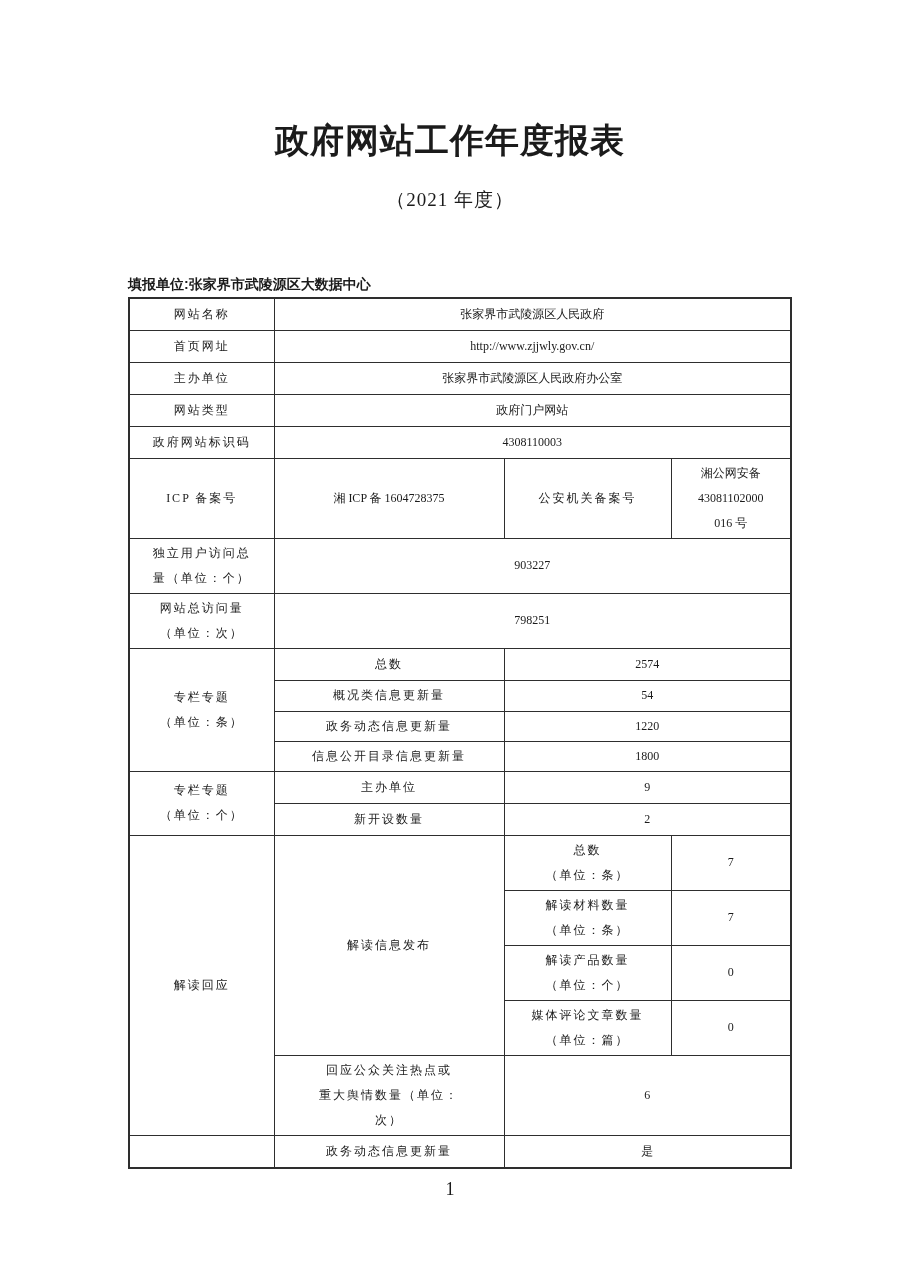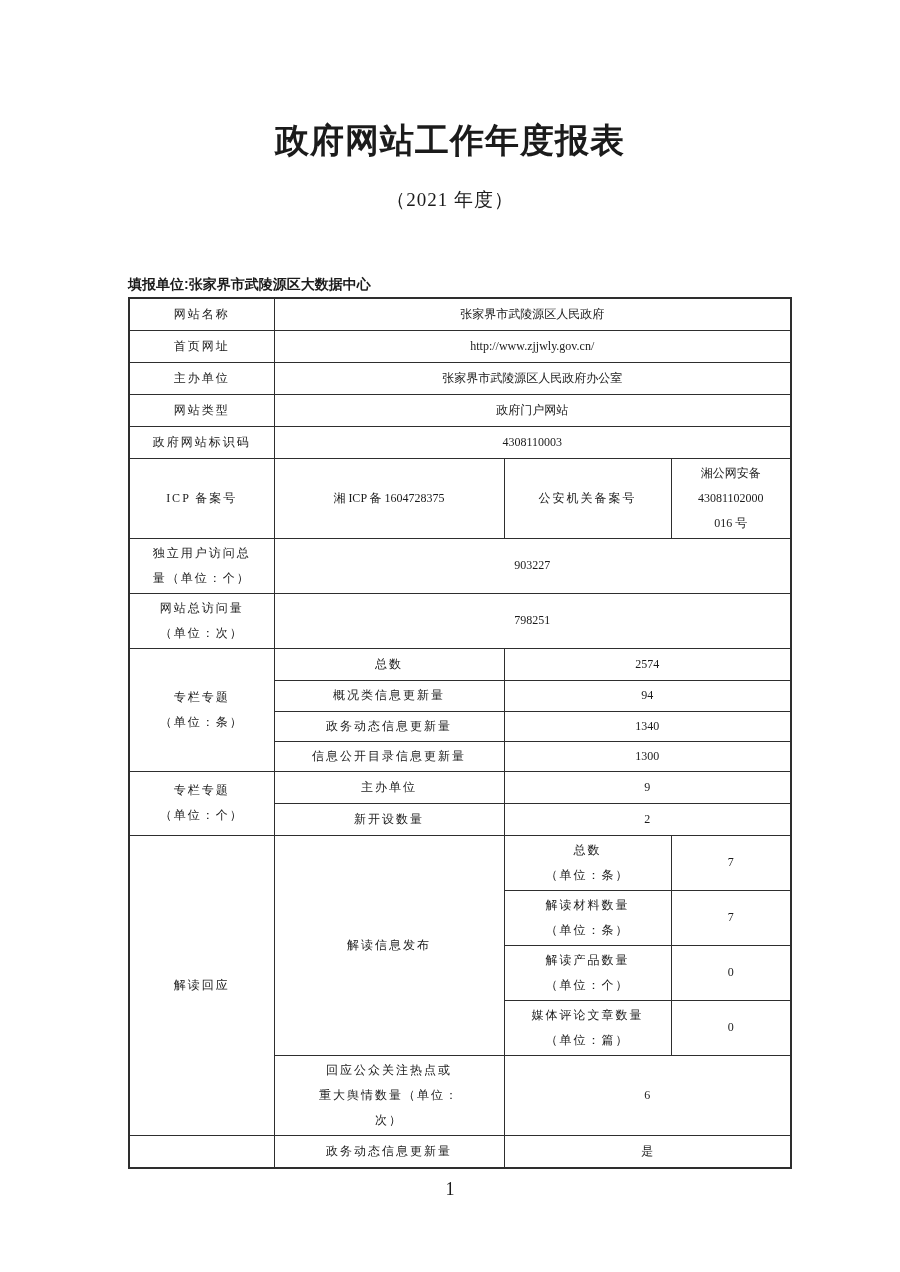--- a/index.html
+++ b/index.html
@@ -105,29 +105,29 @@
     </tr>
 
     <tr style="height:32px">
       <td class="lbl" rowspan="4">专栏专题
 （单位：条）</td>
       <td class="lbl">总数</td>
       <td class="num" colspan="2">2574</td>
     </tr>
     <tr style="height:31px">
       <td class="lbl">概况类信息更新量</td>
-      <td class="num" colspan="2">94</td>
+      <td class="num" colspan="2">54</td>
     </tr>
     <tr style="height:30px">
       <td class="lbl">政务动态信息更新量</td>
-      <td class="num" colspan="2">1340</td>
+      <td class="num" colspan="2">1220</td>
     </tr>
     <tr style="height:30px">
       <td class="lbl">信息公开目录信息更新量</td>
-      <td class="num" colspan="2">1300</td>
+      <td class="num" colspan="2">1800</td>
     </tr>
 
     <tr style="height:32px">
       <td class="lbl" rowspan="2">专栏专题
 （单位：个）</td>
       <td class="lbl">主办单位</td>
       <td class="num" colspan="2">9</td>
     </tr>
     <tr style="height:32px">
       <td class="lbl">新开设数量</td>

